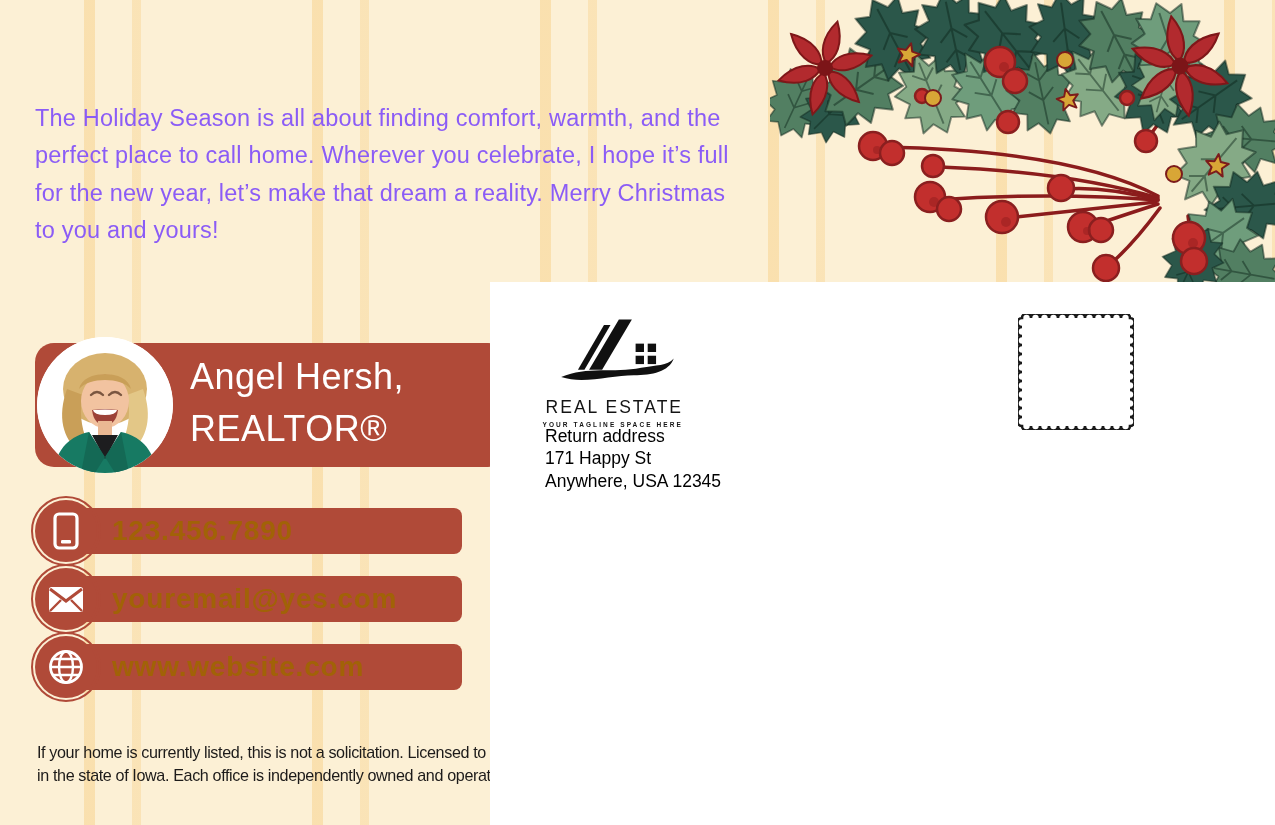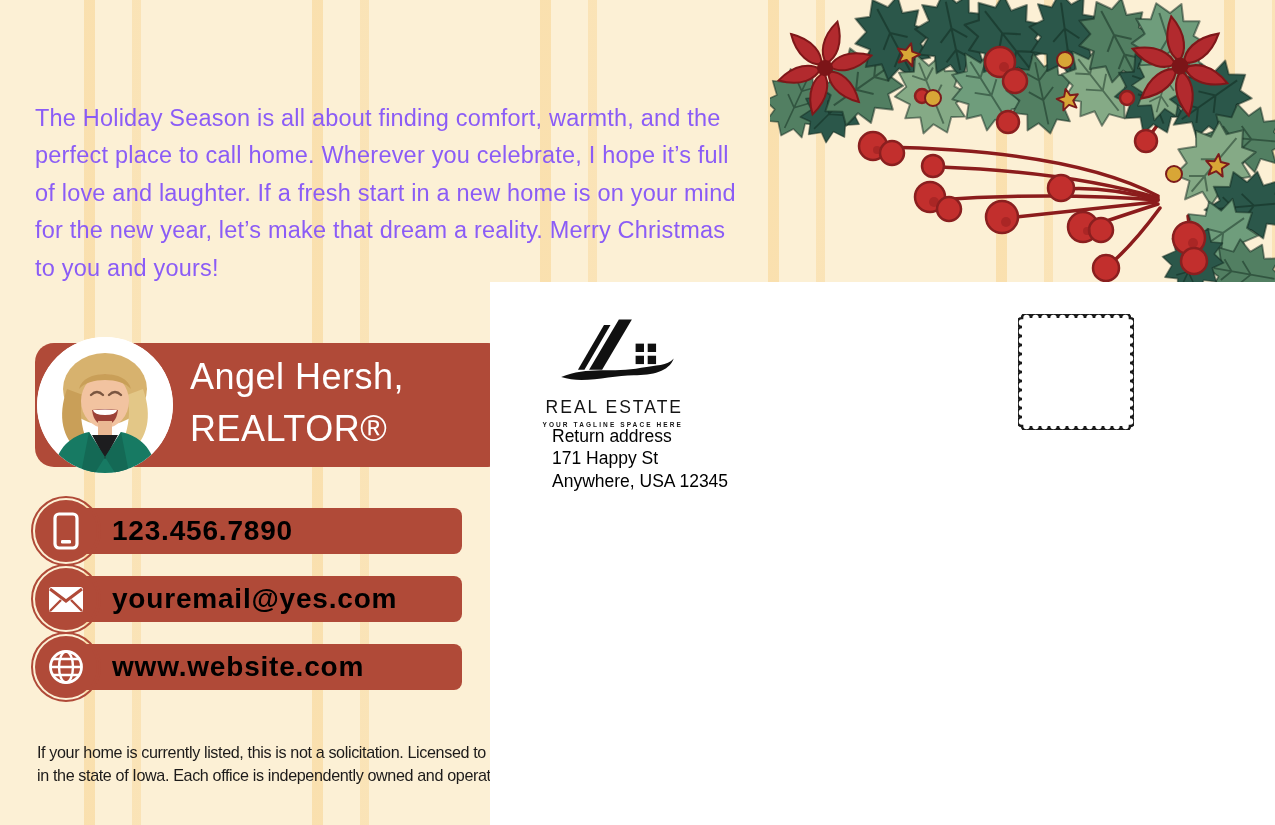--- a/index.html
+++ b/index.html
@@ -35,49 +35,48 @@
   
   .crow{ left:35px; width:427px; height:70px; }
   .crow .bar{ position:absolute; left:26px; top:12px; right:0; height:46px;
     background:#B04A38; border-radius:8px; }
   .crow .ring{ position:absolute; left:-4px; top:0; width:70px; height:70px;
     border:2px solid #B04A38; border-radius:50%; }
   .crow .circ{ position:absolute; left:0; top:4px; width:62px; height:62px;
     border-radius:50%; background:#B04A38; display:flex;
     align-items:center; justify-content:center; }
   .crow .val{ position:absolute; left:77px; top:12px; height:46px;
-    line-height:46px; color:#000000; font-size:28px; font-weight:700;
+    line-height:46px; color:#a16207; font-size:28px; font-weight:700;
     letter-spacing:.8px; white-space:nowrap; }
 
   
   .disclaimer{ left:37px; top:742px; width:470px; color:#1D1B1A;
     font-size:17px; line-height:22.5px; letter-spacing:-.4px;
     transform:scaleX(.95); transform-origin:left top; }
   .disclaimer div{ white-space:nowrap; }
 
   
   .garland{ top:0; right:0; width:505px; height:292px; z-index:2; }
 
   
   .mail-panel{ left:490px; top:282px; right:0; bottom:0; background:#fff; z-index:3; }
   .logo-block{ position:absolute; left:48px; top:30px; width:145px; text-align:right; }
   .logo-name{ font-size:17.5px; letter-spacing:2px; color:#141414; margin-top:1px; white-space:nowrap; }
   .logo-tagline{ font-size:6.5px; font-weight:700; letter-spacing:2.1px;
     color:#141414; margin-top:3px; white-space:nowrap; }
   .return-address{ position:absolute; left:55px; top:143px; color:#000;
-    font-size:17.5px; line-height:22.4px;margin-left:7px; }
+    font-size:17.5px; line-height:22.4px; }
   .stamp{ position:absolute; left:528px; top:32px; }
 </style>
 </head>
 <body>
 
 <div class="abs greeting">
   <div>The Holiday Season is all about finding comfort, warmth, and the</div>
   <div>perfect place to call home. Wherever you celebrate, I hope it’s full</div>
-  <div>of love and laughter. If a fresh start in a new home is on your mind</div>
   <div>for the new year, let’s make that dream a reality. Merry Christmas</div>
   <div>to you and yours!</div>
 </div>
 
 <svg class="abs garland" viewBox="0 0 505 292" aria-hidden="true">
   <defs>
     <g id="leaf">
       <path d="M0,-32 L6,-24 L14,-27 L12,-17 L21,-14 L15,-7 L22,1 L13,4 L14,14 L5,11 L0,21 L-5,11 L-14,14 L-13,4 L-22,1 L-15,-7 L-21,-14 L-12,-17 L-14,-27 L-6,-24 Z" stroke="rgba(15,40,30,.5)" stroke-width="1.2" stroke-linejoin="round"></path>
       <path d="M0,-26 L0,15 M0,-10 L-8,-3 M0,-10 L8,-3 M0,3 L-7,9 M0,3 L7,9" fill="none" stroke="rgba(10,35,25,.45)" stroke-width="1.2"></path>
     </g>

